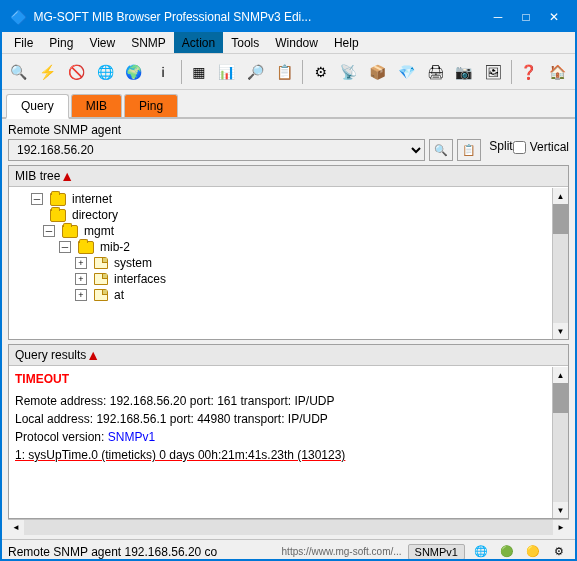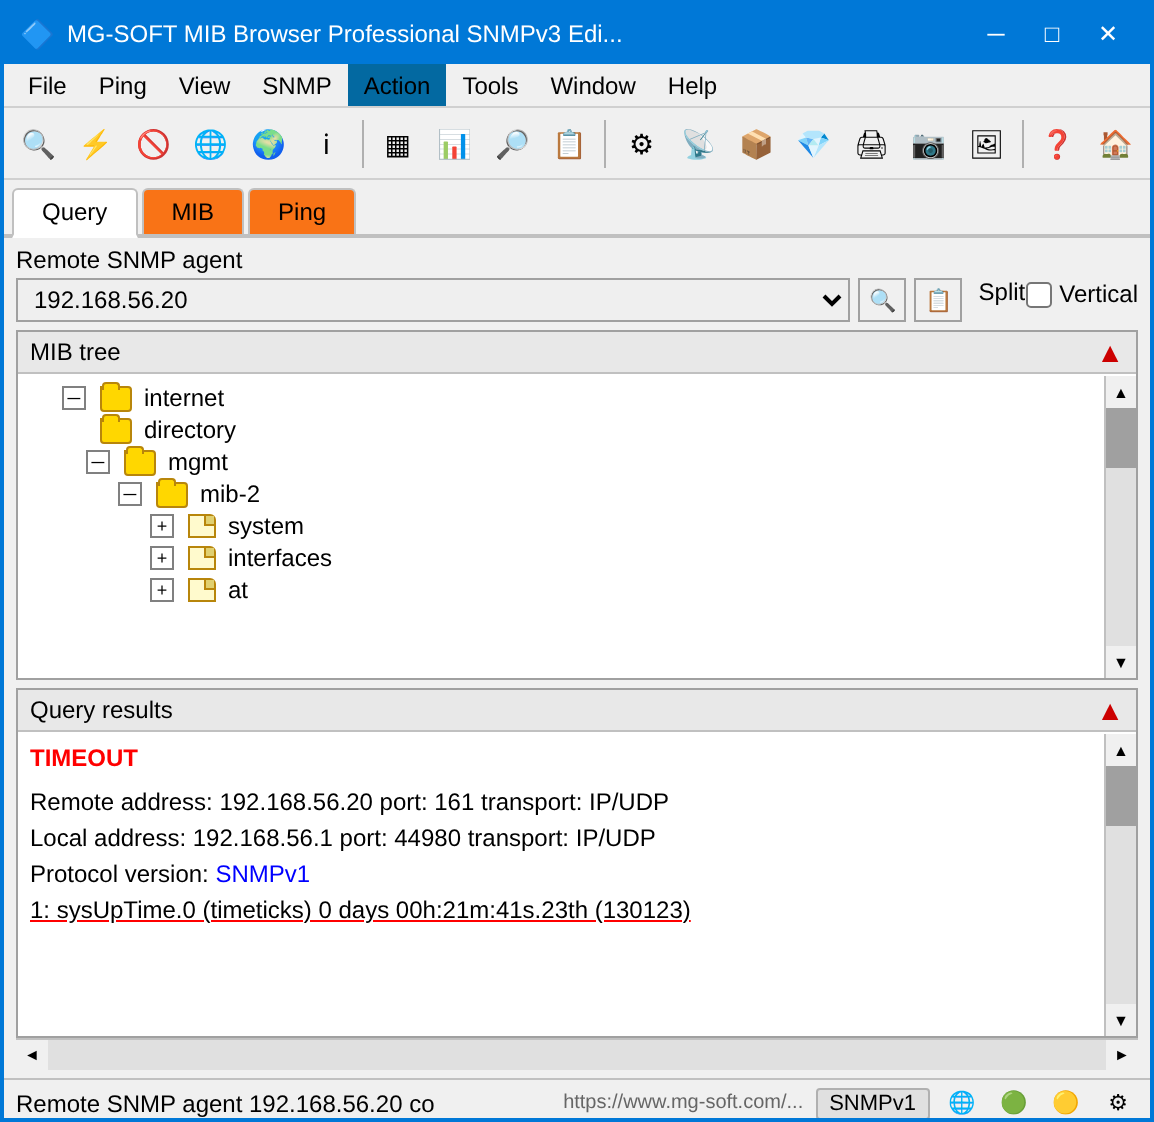--- a/index.html
+++ b/index.html
@@ -144,21 +144,20 @@
       position: relative;
       overflow: hidden;
     }
     .section-header {
       background: #e8e8e8;
       border-bottom: 1px solid #c0c0c0;
       padding: 2px 6px;
       font-size: 12px;
       display: flex;
       align-items: center;
-      justify-content: space-between;
     }
     .section-header-arrow {
       color: #c00;
       font-size: 14px;
       cursor: pointer;
     }
     .tree-content {
       padding: 4px;
       font-size: 12px;
       overflow: auto;

